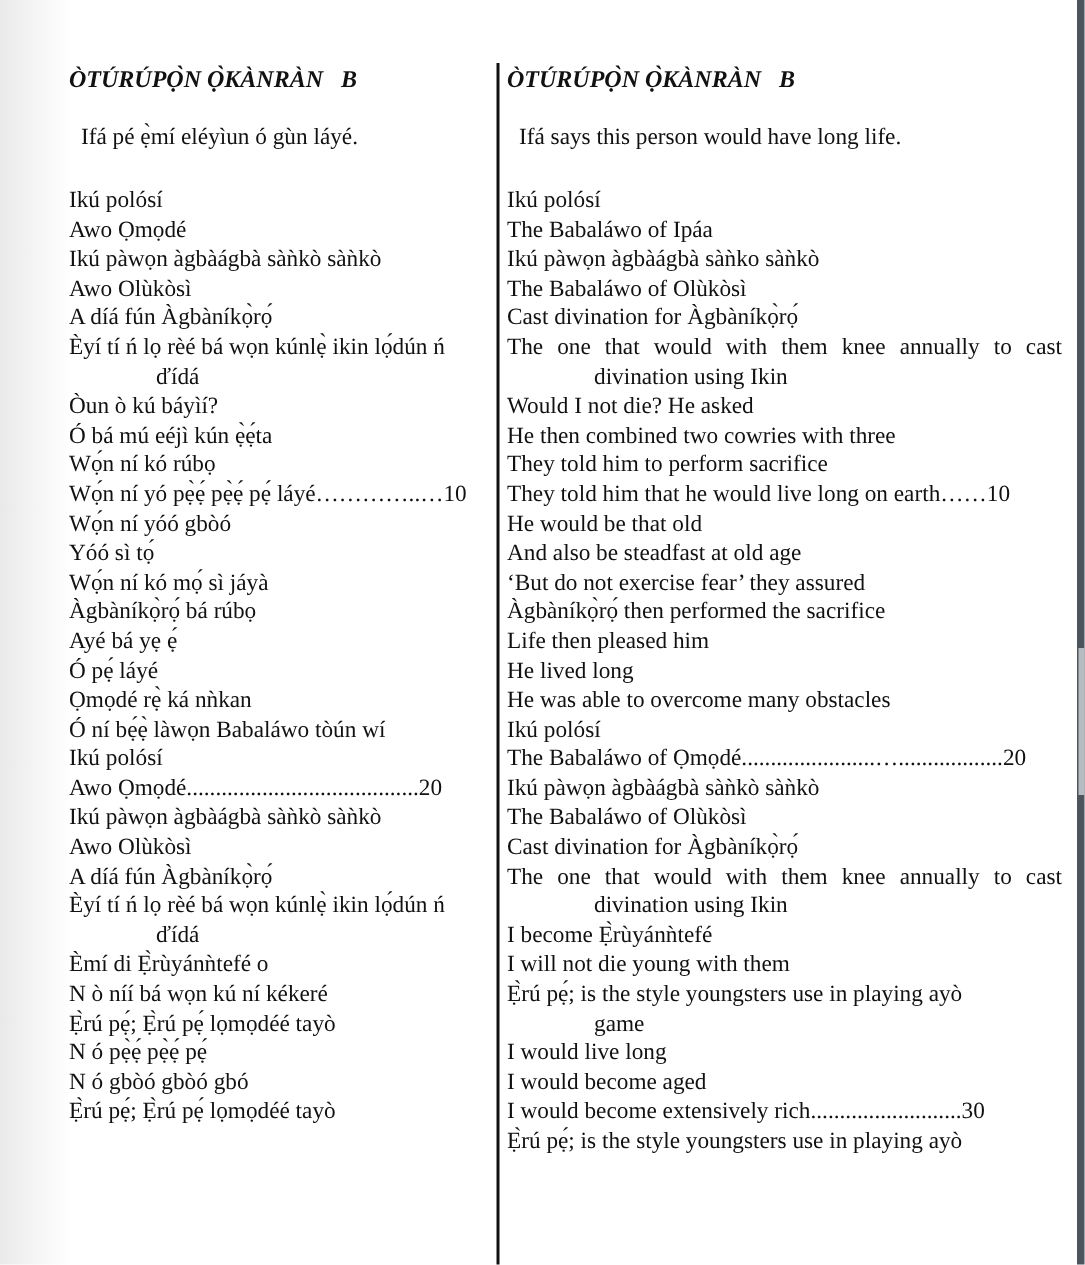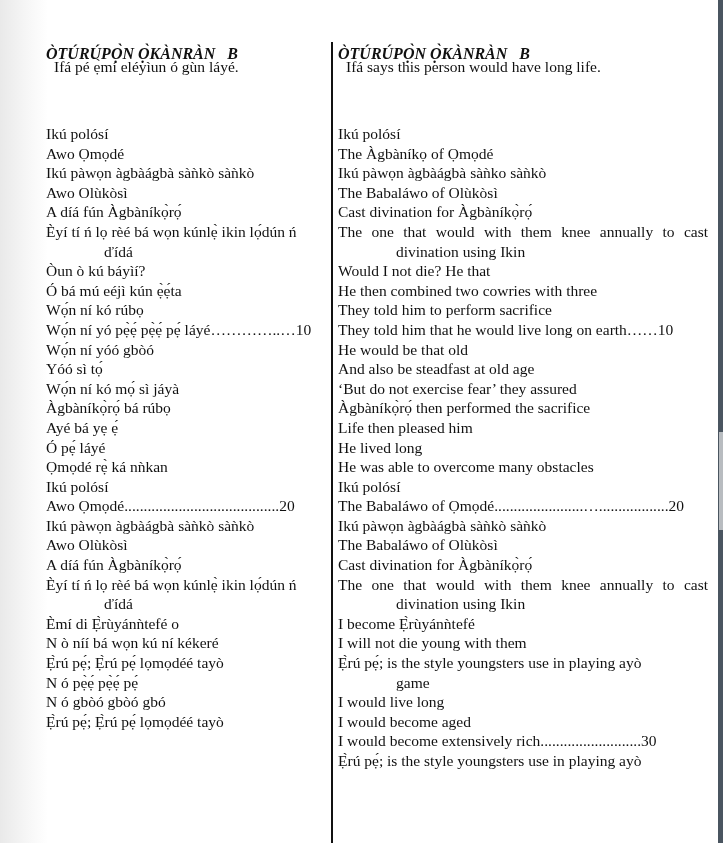--- a/index.html
+++ b/index.html
@@ -24,21 +24,21 @@
   .divider {
     position:absolute; left:331px; top:42px; width:2px; height:801px;
     background:#111;
   }
   .col { position:absolute; top:0; font-size:15.5px; }
   .col.left { left:46px; width:285px; }
   .col.right { left:338px; width:370px; }
   .title {
     position:absolute; top:45px; font-weight:bold; font-size:16px; white-space:pre;font-style:italic;
   }
-  .subtitle { position:absolute; top:58px; font-size:15.5px; white-space:nowrap; }
+  .subtitle { position:absolute; top:83px; font-size:15.5px; white-space:nowrap; }
   .col.left .subtitle { left:8px; }
   .col.right .subtitle { left:8px; }
   .lines { position:absolute; top:124px; left:0; width:100%; }
   .line { line-height:19.6px; white-space:nowrap; }
   .line.justify {
     white-space:normal; text-align:justify; text-align-last:justify;
   }
   .line.cont { padding-left:58px; text-align:left; text-align-last:left; }
 </style>
 </head>
@@ -64,20 +64,21 @@
     <div class="line">Ó bá mú eéjì kún ẹ̀ẹ́ta</div>
     <div class="line">Wọ́n ní kó rúbọ</div>
     <div class="line">Wọ́n ní yó pẹ̀ẹ́ pẹ̀ẹ́ pẹ́ láyé…………..…10</div>
     <div class="line">Wọ́n ní yóó gbòó</div>
     <div class="line">Yóó sì tọ́</div>
     <div class="line">Wọ́n ní kó mọ́ sì jáyà</div>
     <div class="line">Àgbàníkọ̀rọ́ bá rúbọ</div>
     <div class="line">Ayé bá yẹ ẹ́</div>
     <div class="line">Ó pẹ́ láyé</div>
     <div class="line">Ọmọdé rẹ̀ ká nǹkan</div>
+    <div class="line">Ó ní  bẹ́ẹ̀ làwọn Babaláwo tòún wí</div>
     <div class="line">Ikú polósí</div>
     <div class="line">Awo Ọmọdé........................................20</div>
     <div class="line">Ikú pàwọn àgbàágbà sàǹkò sàǹkò</div>
     <div class="line">Awo Olùkòsì</div>
     <div class="line">A díá fún Àgbàníkọ̀rọ́</div>
     <div class="line">Èyí tí ń lọ rèé bá wọn kúnlẹ̀ ikin lọ́dún ń</div>
     <div class="line cont">ďídá</div>
     <div class="line">Èmí di Ẹ̀rùyánǹtefé o</div>
     <div class="line">N ò níí bá wọn kú ní kékeré</div>
     <div class="line">Ẹ̀rú pẹ́; Ẹ̀rú pẹ́ lọmọdéé tayò</div>
@@ -85,27 +86,27 @@
     <div class="line">N ó gbòó gbòó gbó</div>
     <div class="line">Ẹ̀rú pẹ́; Ẹ̀rú pẹ́ lọmọdéé tayò</div>
   </div>
 </div>
 
 <div class="col right">
   <div class="title">ÒTÚRÚPỌ̀N Ọ̀KÀNRÀN   B</div>
   <div class="subtitle">Ifá says this person would have long life.</div>
   <div class="lines">
     <div class="line">Ikú polósí</div>
-    <div class="line">The Àgbàníkọ of Ọmọdé</div>
+    <div class="line">The Babaláwo of Ipáa</div>
     <div class="line">Ikú pàwọn àgbàágbà sàǹko sàǹkò</div>
     <div class="line">The Babaláwo of Olùkòsì</div>
     <div class="line">Cast divination for Àgbàníkọ̀rọ́</div>
     <div class="line justify">The one that would with them knee annually to cast</div>
     <div class="line cont">divination using Ikin</div>
-    <div class="line">Would I not die? He that</div>
+    <div class="line">Would I not die? He asked</div>
     <div class="line">He then combined two cowries with three</div>
     <div class="line">They told him to perform sacrifice</div>
     <div class="line">They told him that he would live long on earth……10</div>
     <div class="line">He would be that old</div>
     <div class="line">And also be steadfast at old age</div>
     <div class="line">‘But do not exercise fear’ they assured</div>
     <div class="line">Àgbàníkọ̀rọ́ then performed the sacrifice</div>
     <div class="line">Life then pleased him</div>
     <div class="line">He lived long</div>
     <div class="line">He was able to overcome many obstacles</div>

